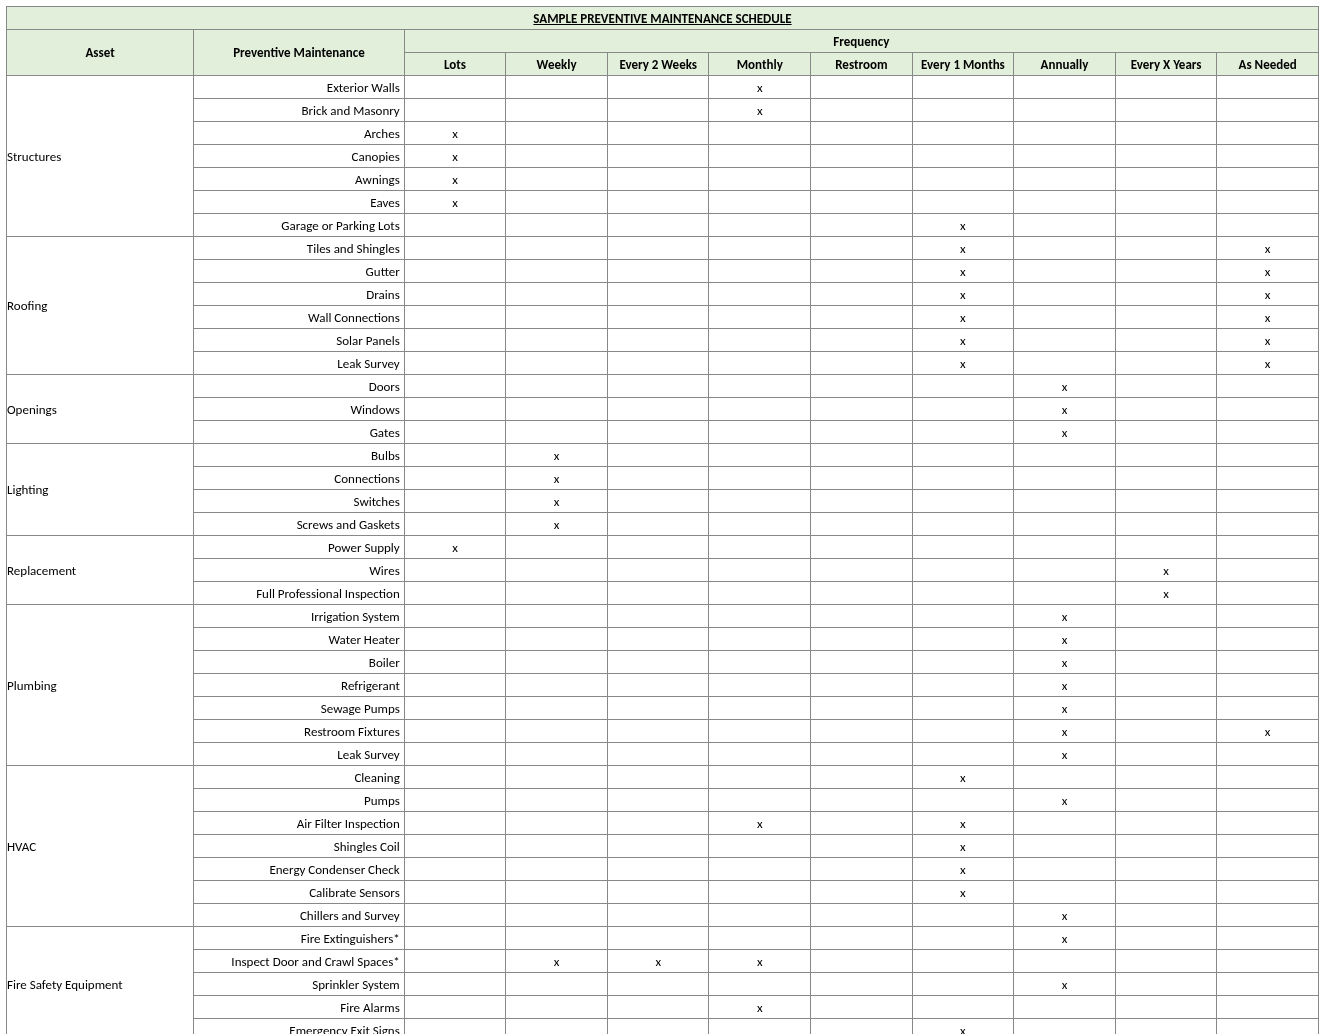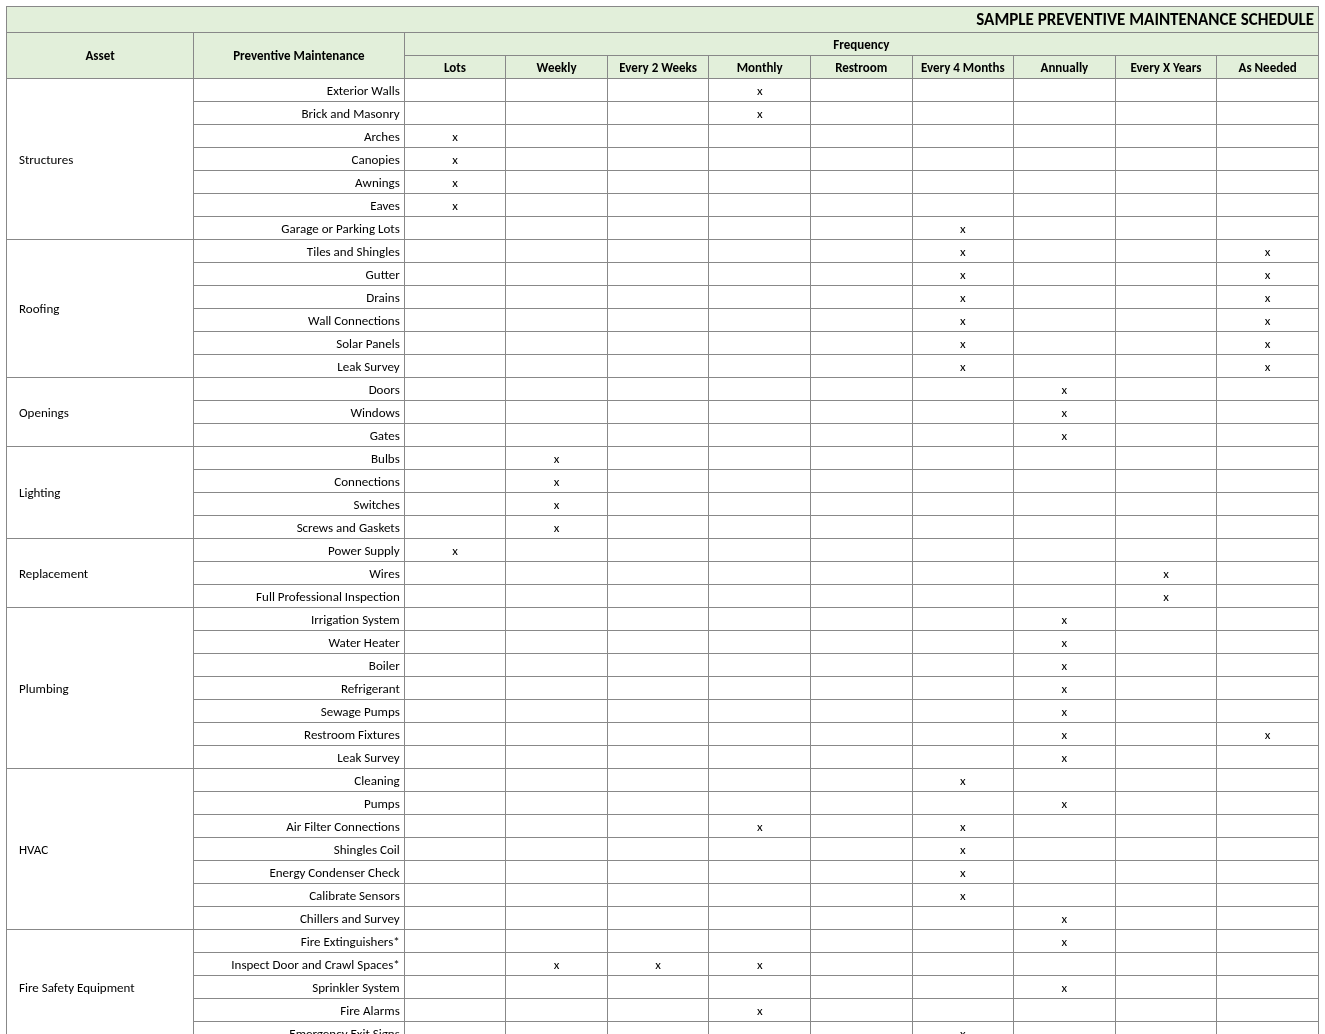--- a/index.html
+++ b/index.html
@@ -17,32 +17,33 @@
   }
   th, td {
     border: 1px solid #888;
     padding: 2px 4px;
     vertical-align: middle;
     height: 18px;
   }
   .title-row th {
     background: #e2efda;
     font-weight: bold;
-    text-align: right;
-    font-size: 17px;
+    text-align: center;
+    text-decoration: underline;
+    font-size: 13px;
   }
   .header-row th {
     background: #e2efda;
     font-weight: bold;
     text-align: center;
   }
   .asset-cell {
     font-weight: normal;
     text-align: left;
-    padding-left: 12px;
+    padding-left: 0;
   }
   .pm-cell {
     text-align: right;
     padding-left: 4px;
   }
   .freq-cell {
     text-align: center;
   }
   col.asset { width: 175px; }
   col.pm { width: 197px; }
@@ -73,21 +74,21 @@
       <th rowspan="2">Asset</th>
       <th rowspan="2">Preventive Maintenance</th>
       <th colspan="9">Frequency</th>
     </tr>
     <tr class="header-row" id="freq-header-row">
         <th>Lots</th>
         <th>Weekly</th>
         <th>Every 2 Weeks</th>
         <th>Monthly</th>
         <th>Restroom</th>
-        <th>Every 4 Months</th>
+        <th>Every 1 Months</th>
         <th>Annually</th>
         <th>Every X Years</th>
         <th>As Needed</th>
       </tr>
   </thead>
   <tbody id="tbody">
       <tr>
         <td class="asset-cell" rowspan="7">Structures</td>
         <td class="pm-cell">Exterior Walls</td>
         <td class="freq-cell"></td>
@@ -472,21 +473,21 @@
         <td class="freq-cell"></td>
         <td class="freq-cell"></td>
         <td class="freq-cell"></td>
         <td class="freq-cell"></td>
         <td class="freq-cell"></td>
         <td class="freq-cell">x</td>
         <td class="freq-cell"></td>
         <td class="freq-cell"></td>
       </tr>
       <tr>
-        <td class="pm-cell">Air Filter Connections</td>
+        <td class="pm-cell">Air Filter Inspection</td>
         <td class="freq-cell"></td>
         <td class="freq-cell"></td>
         <td class="freq-cell"></td>
         <td class="freq-cell">x</td>
         <td class="freq-cell"></td>
         <td class="freq-cell">x</td>
         <td class="freq-cell"></td>
         <td class="freq-cell"></td>
         <td class="freq-cell"></td>
       </tr>

